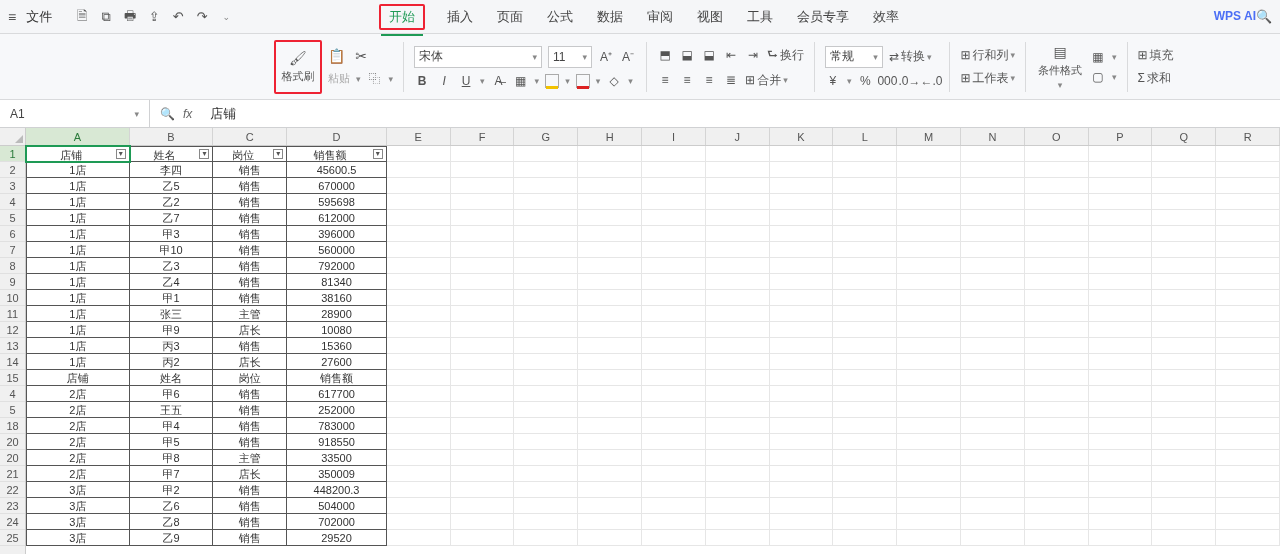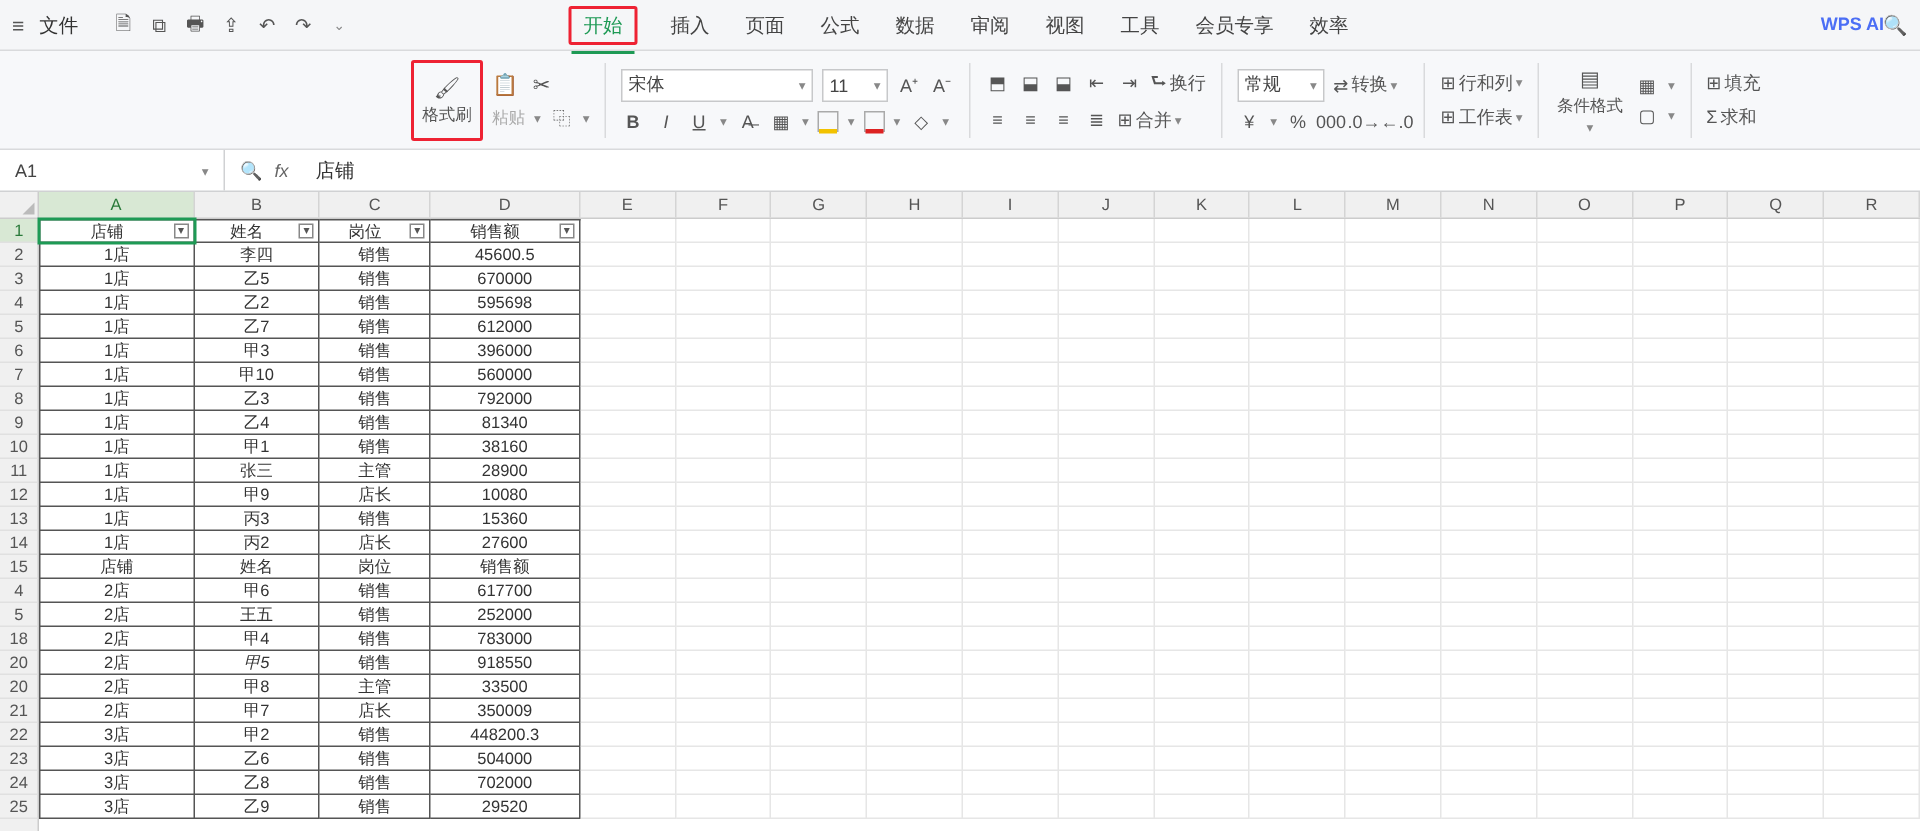--- a/index.html
+++ b/index.html
@@ -638,21 +638,21 @@
         <div class="cell" style="width: 64px;"><span></span></div>
         <div class="cell" style="width: 64px;"><span></span></div>
         <div class="cell" style="width: 64px;"><span></span></div>
         <div class="cell" style="width: 64px;"><span></span></div>
         <div class="cell" style="width: 64px;"><span></span></div>
         <div class="cell" style="width: 64px;"><span></span></div>
         <div class="cell" style="width: 64px;"><span></span></div>
       </div>
       <div class="row">
         <div class="cell data firstcol" style="width: 104px;"><span>2店</span></div>
-        <div class="cell data" style="width: 84px; font-style: italic;"><span>甲5</span></div>
+        <div class="cell data" style="width: 84px;"><span>甲5</span></div>
         <div class="cell data" style="width: 74px;"><span>销售</span></div>
         <div class="cell data" style="width: 100px;"><span>918550</span></div>
         <div class="cell" style="width: 64px;"><span></span></div>
         <div class="cell" style="width: 64px;"><span></span></div>
         <div class="cell" style="width: 64px;"><span></span></div>
         <div class="cell" style="width: 64px;"><span></span></div>
         <div class="cell" style="width: 64px;"><span></span></div>
         <div class="cell" style="width: 64px;"><span></span></div>
         <div class="cell" style="width: 64px;"><span></span></div>
         <div class="cell" style="width: 64px;"><span></span></div>

